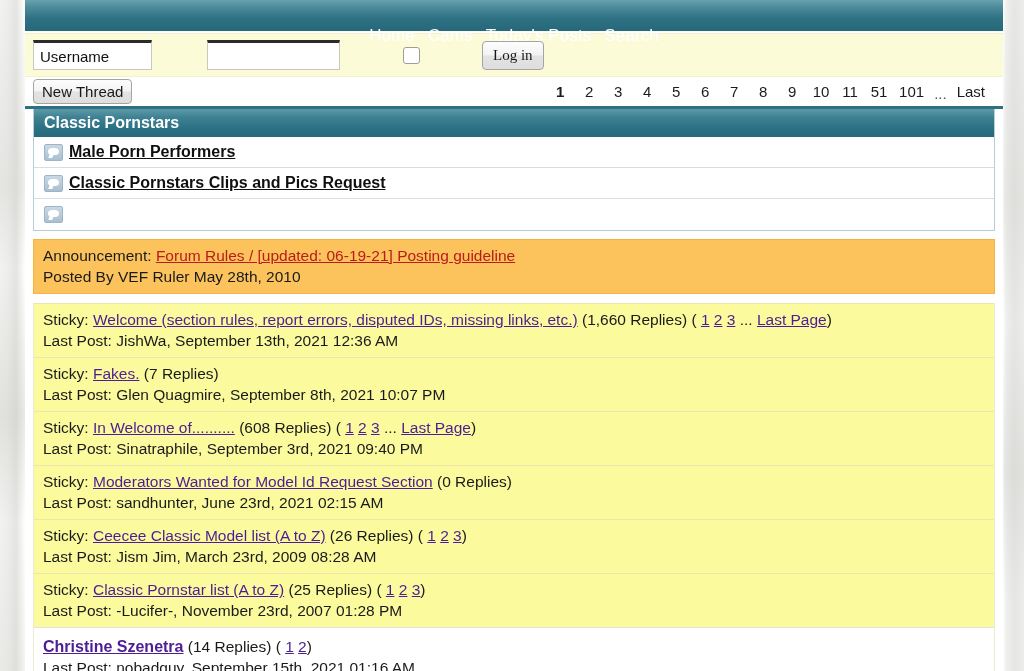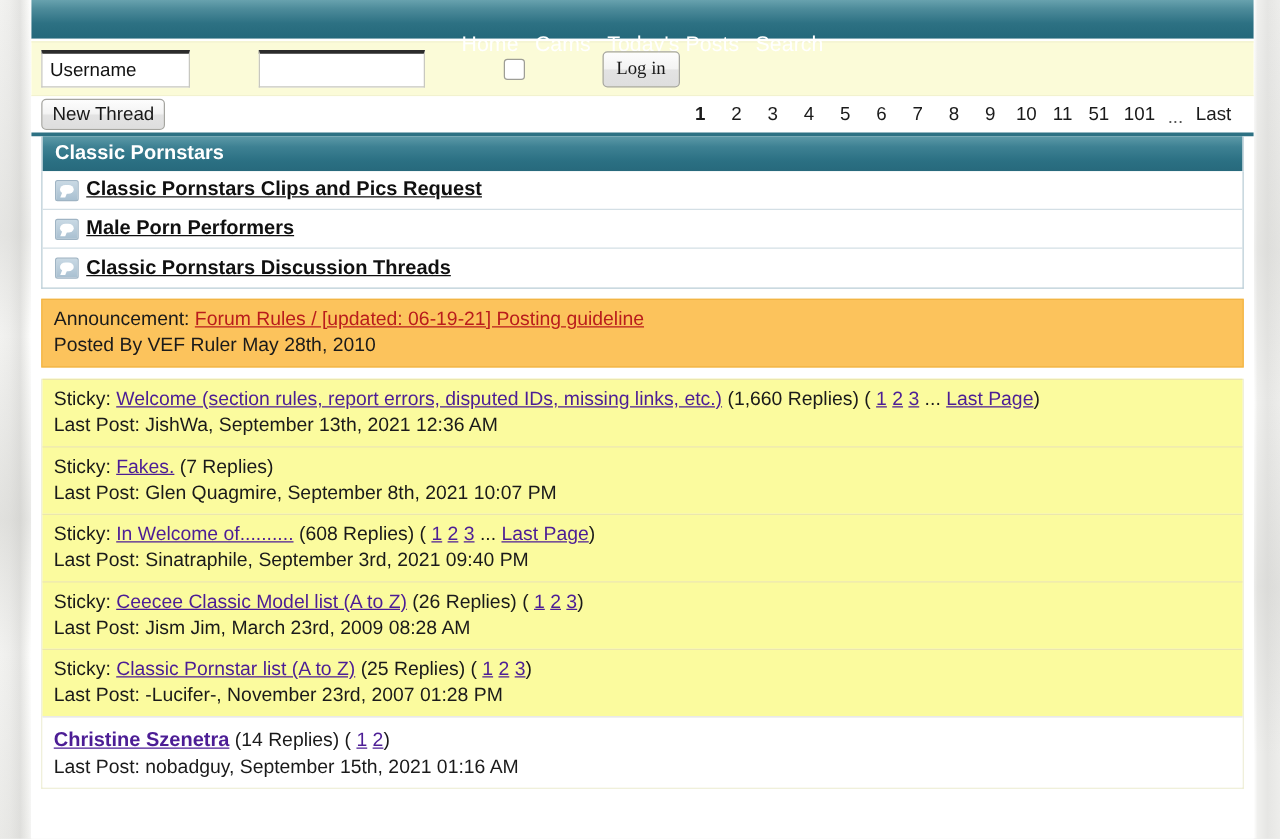--- a/index.html
+++ b/index.html
@@ -317,29 +317,28 @@
       <span class="dots">...</span>
       <a href="#" class="pg">Last</a>
     </div>
   </div>
 
   <div class="forum-header">Classic Pornstars</div>
 
   <div class="subforums">
     <div class="subforum-row">
       <span class="fm-icon"></span>
-      <a href="#">Classic Pornstars Clips and Pics Request</a>
+      <a href="#">Male Porn Performers</a>
     </div>
     <div class="subforum-row">
       <span class="fm-icon"></span>
-      <a href="#">Male Porn Performers</a>
+      <a href="#">Classic Pornstars Clips and Pics Request</a>
     </div>
     <div class="subforum-row">
       <span class="fm-icon"></span>
-      <a href="#">Classic Pornstars Discussion Threads</a>
     </div>
   </div>
 
   <div class="announcement">
     <div>
       <span>Announcement:</span>
       <a href="#">Forum Rules / [updated: 06-19-21] Posting guideline</a>
     </div>
     <div>Posted By VEF Ruler May 28th, 2010</div>
   </div>
@@ -378,20 +377,28 @@
         <span class="sep">(</span>
         <a href="#" class="pg-inline">1</a>
         <a href="#" class="pg-inline">2</a>
         <a href="#" class="pg-inline">3</a>
         <span class="sep">...</span>
         <a href="#" class="pg-inline">Last Page</a><span class="sep">)</span>
       </div>
       <div class="line2">Last Post: Sinatraphile, September 3rd, 2021 09:40 PM</div>
     </div>
 
+    <div class="thread-row sticky">
+      <div class="line1 nowrap">
+        <span>Sticky:</span>
+        <a href="#" class="title">Moderators Wanted for Model Id Request Section</a>
+        <span>(0 Replies)</span>
+      </div>
+      <div class="line2">Last Post: sandhunter, June 23rd, 2021 02:15 AM</div>
+    </div>
 
     <div class="thread-row sticky">
       <div class="line1 nowrap">
         <span>Sticky:</span>
         <a href="#" class="title">Ceecee Classic Model list (A to Z)</a>
         <span>(26 Replies)</span>
         <span class="sep">(</span>
         <a href="#" class="pg-inline">1</a>
         <a href="#" class="pg-inline">2</a>
         <a href="#" class="pg-inline">3</a><span class="sep">)</span>

